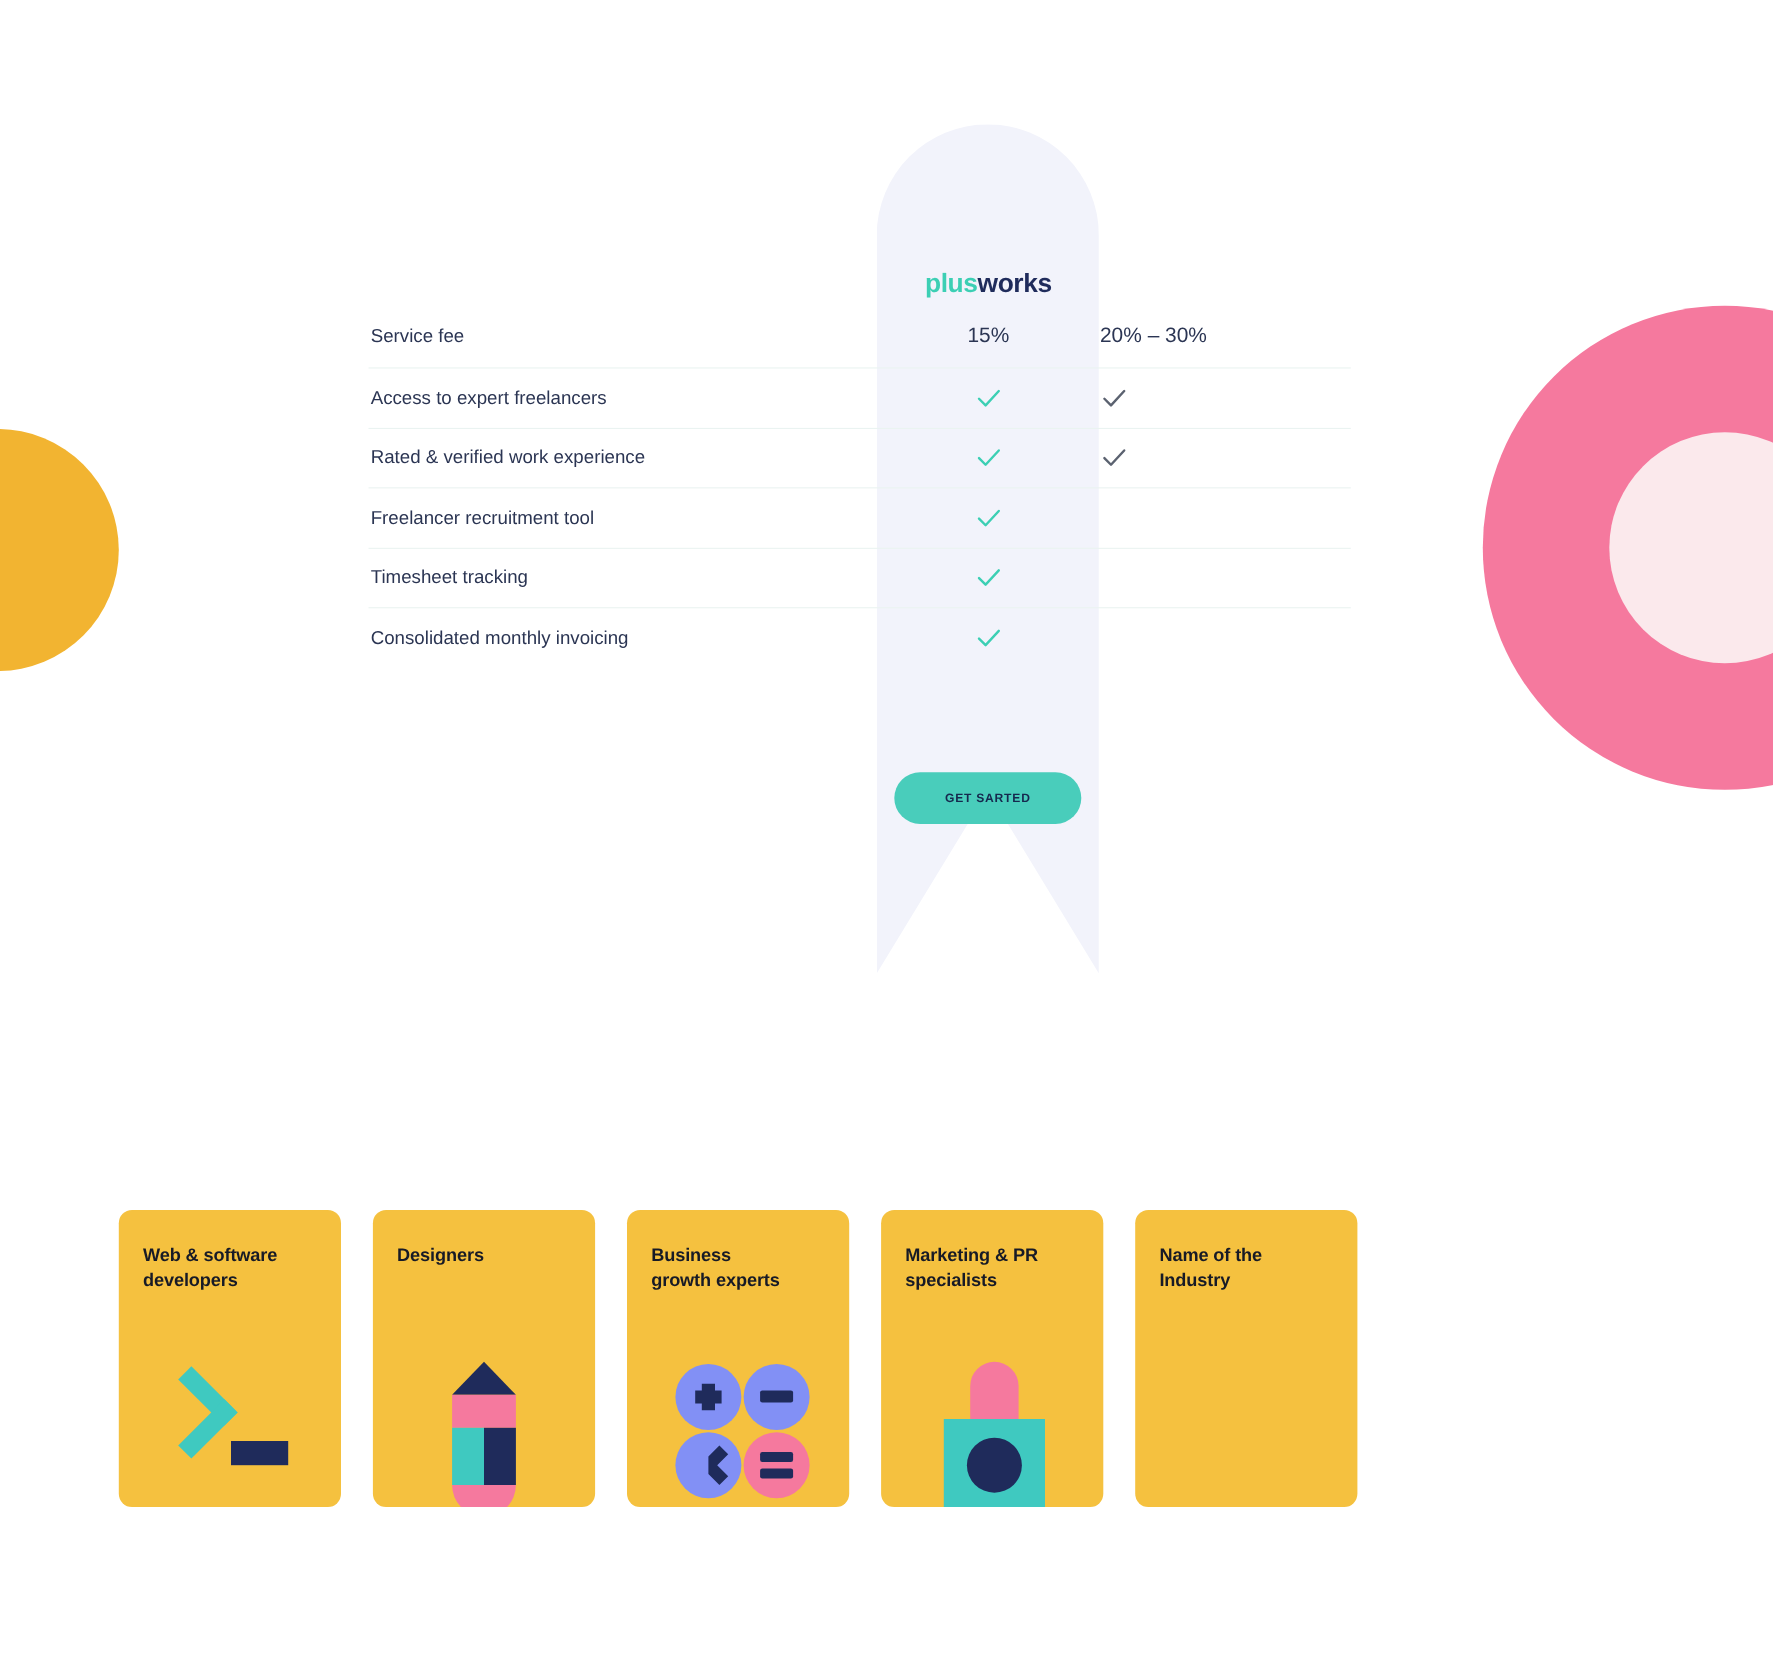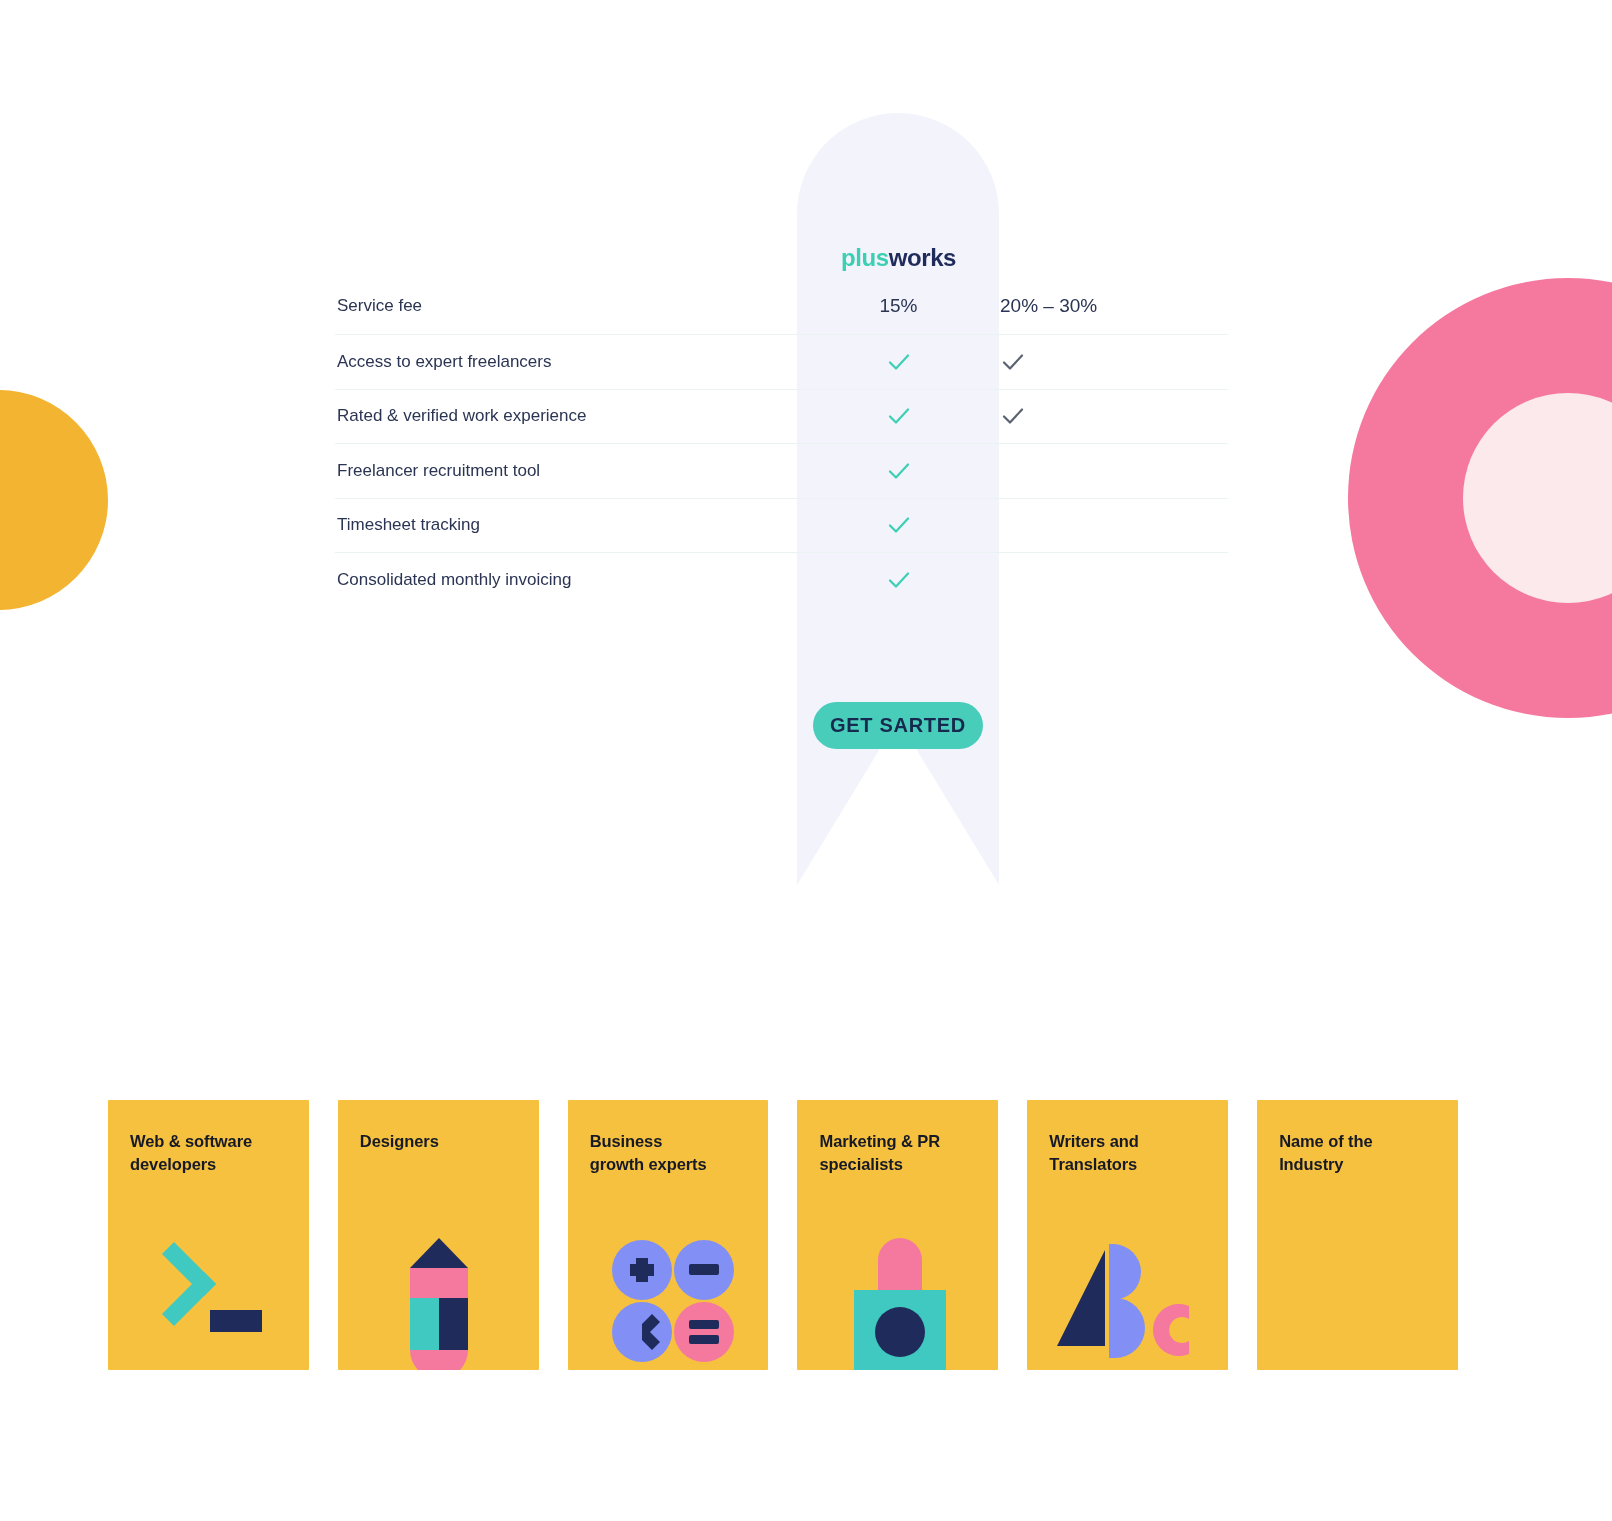--- a/index.html
+++ b/index.html
@@ -111,40 +111,40 @@
   
   .cta {
     position: absolute;
     left: 813px; top: 702px;
     width: 170px; height: 47px;
     background: #49CDBB;
     border: none;
     border-radius: 24px;
     color: #16294E;
     font-family: "Liberation Sans", sans-serif;
-    font-size: 20px;
+    font-size: 11px;
     font-weight: 700;
     letter-spacing: 0.7px;
     cursor: pointer;
     z-index: 3;
   }
 
   
   .cards {
     position: absolute;
     left: 108px; top: 1100px;
     width: 1350px;
     display: flex;
     gap: 29px;
   }
   .card {
     width: 202px;
     height: 270px;
     background: #F5C13F;
-    border-radius: 1px;
+    border-radius: 12px;
     position: relative;
     overflow: hidden;
     padding: 30px 22px 0 22px;
   }
   .card-title {
     font-size: 16.5px;
     font-weight: 700;
     color: #171A26;
     line-height: 1.37;
     letter-spacing: -0.1px;
@@ -281,32 +281,18 @@
           <svg viewBox="0 0 202 140" xmlns="http://www.w3.org/2000/svg">
       <g transform="translate(57,8)">
         <path d="M24 22 a22 22 0 0 1 44 0 v30 h-44 Z" fill="#F5799E"></path>
         <rect x="0" y="52" width="92" height="80" fill="#3FC9C0"></rect>
         <circle cx="46" cy="94" r="25" fill="#1F2B5B"></circle>
       </g>
     </svg>
         </div>
       </div>
       <div class="card">
-        <div class="card-title">Writers and</div>
-        <div class="card-title">Translators</div>
-        <div class="card-icon">
-          <svg viewBox="0 0 202 140" xmlns="http://www.w3.org/2000/svg">
-      <g transform="translate(30,10)">
-        <path d="M48 10 L48 106 L0 106 Z" fill="#1F2B5B"></path>
-        <path d="M52 4 h4 a28 28 0 0 1 0 56 h-4 Z" fill="#8290F5"></path>
-        <path d="M52 58 h6 a30 30 0 0 1 0 60 h-6 Z" fill="#8290F5"></path>
-        <path d="M132 66 a26 26 0 1 0 0 48 v-13 a13 13 0 1 1 0 -22 Z" fill="#F5799E"></path>
-      </g>
-    </svg>
-        </div>
-      </div>
-      <div class="card">
         <div class="card-title">Name of the</div>
         <div class="card-title">Industry</div>
       </div>
     </div>
 
 </div>
 
 </body></html>

